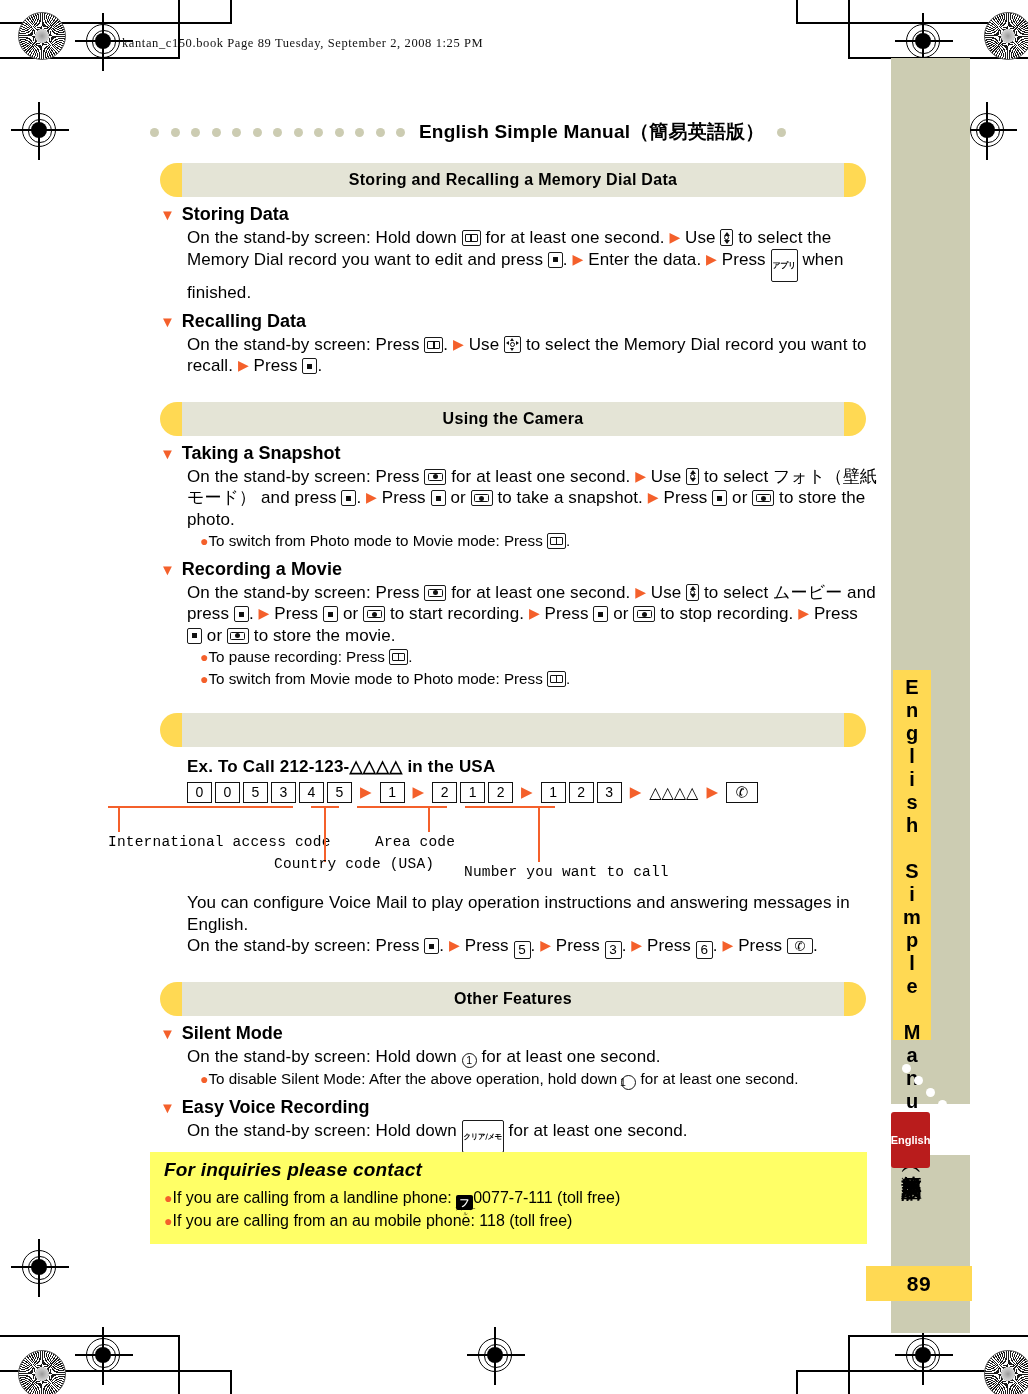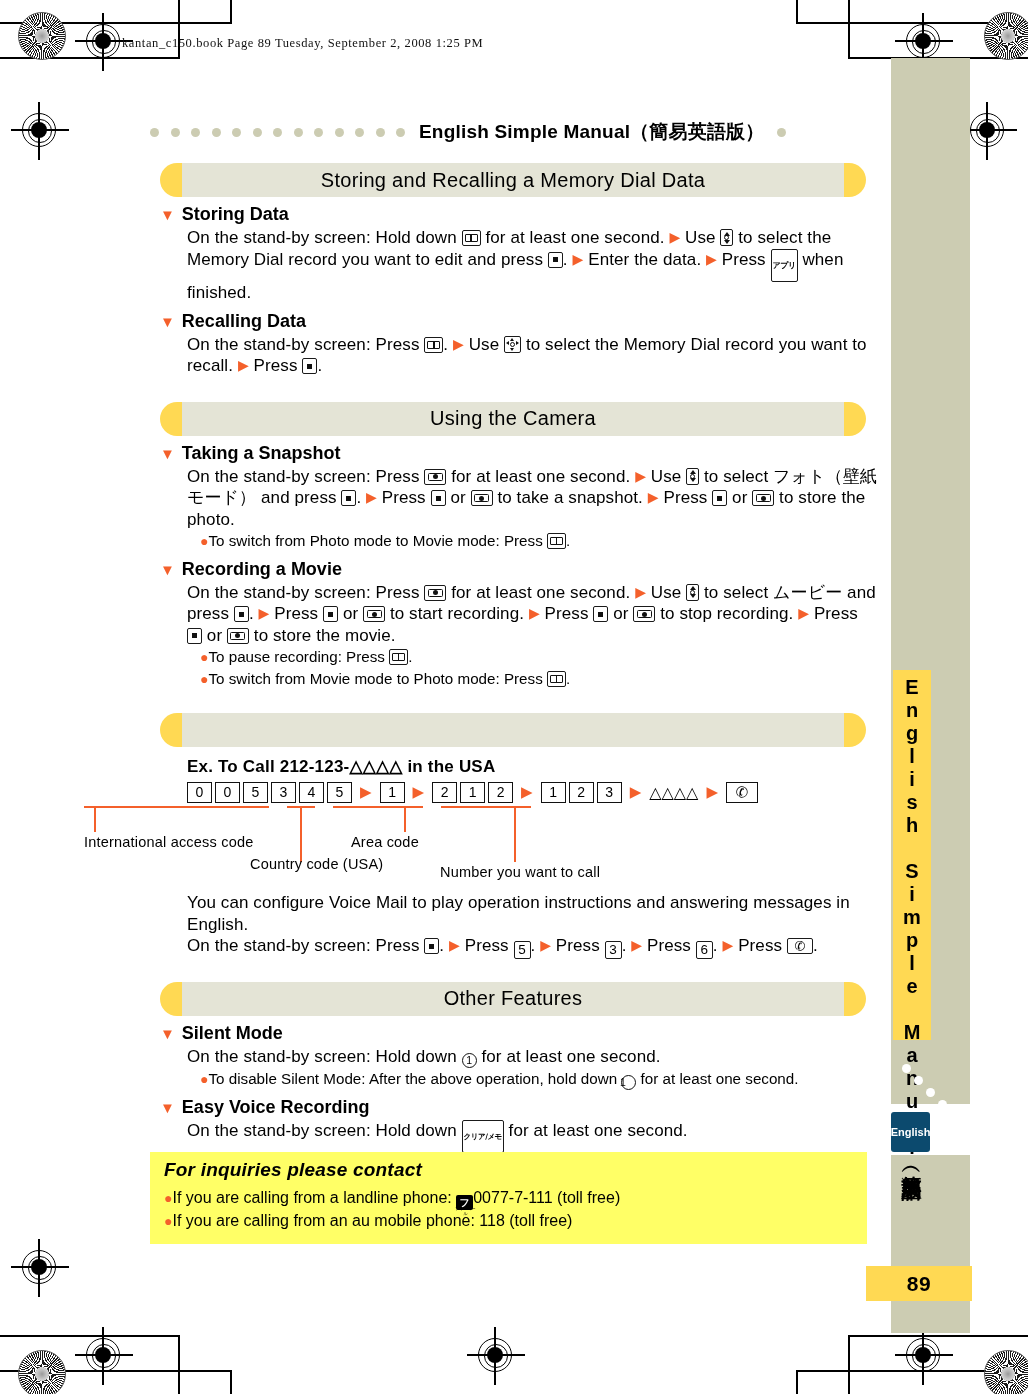--- a/index.html
+++ b/index.html
@@ -79,21 +79,21 @@
   .secbar .bar{
     position:absolute; left:22px; right:22px; top:0; bottom:0;
     background:#e4e4d6;
   }
   .secbar .capL, .secbar .capR{
     position:absolute; top:0; width:22px; height:34px; background:#ffd953;
   }
   .secbar .capL{ left:0;  border-radius:22px 0 0 22px; }
   .secbar .capR{ right:0; border-radius:0 22px 22px 0; }
   .secbar .label{
-    position:relative; z-index:2; font-weight:normal; font-size:20px;
+    position:relative; z-index:2; font-weight:bold; font-size:16px;
     letter-spacing:.3px;
   }
 
   
   .content{ position:absolute; left:0; top:0; width:1028px; }
   .block{ margin:0 0 0 0; padding:0; }
 
   .subhead{
     display:flex; align-items:flex-start; gap:7px;
     font-weight:bold; font-size:18px; margin:7px 0 1px 160px;
@@ -214,21 +214,21 @@
   .dtriangles{ font-size:16px; letter-spacing:0px; }
   .dcall{
     width:32px;height:21px;border:1.3px solid #111;position:relative;background:#fff;
   }
   .dcall::after{
     content:"\2706"; position:absolute; left:0; right:0; top:50%;
     transform:translateY(-50%) rotate(-8deg); font-size:15px; line-height:1;
     text-align:center;
   }
 
-  .leaderwrap{ position:relative; margin-left:84px; width:690px; height:78px; }
+  .leaderwrap{ position:relative; margin-left:108px; width:690px; height:78px;font-family:Liberation Mono, monospace; }
   .ul{ position:absolute; height:1.6px; background:#f4602b; top:0; }
   .vl{ position:absolute; width:1.6px; background:#f4602b; }
   .lbl{ position:absolute; font-size:14.5px; white-space:nowrap; letter-spacing:.2px; }
 
   
   .inqbox{
     position:absolute; left:150px; top:1152px; width:717px; height:92px;
     background:#ffff66; padding:7px 0 0 14px;
   }
   .inqtitle{
@@ -264,22 +264,22 @@
     font-weight:bold; font-size:20px; letter-spacing:1px;
     padding:6px 0 0 0; text-align:left; line-height:38px;
     white-space:nowrap;
   }
   .sidedots{ position:absolute; left:900px; top:1064px; }
   .sidedots span{
     position:absolute; width:9px; height:9px; border-radius:50%; background:#fff;
     display:block;
   }
   .englishtag{
-    position:absolute; left:891px; top:1112px; width:39px; height:40px;
-    background:#0c4a6e; color:#fff; border-radius:3px;
+    position:absolute; left:891px; top:1112px; width:39px; height:56px;
+    background:#b91c1c; color:#fff; border-radius:3px;
     font-size:11px; font-weight:bold; display:flex;
     align-items:center; justify-content:center;
   }
   .pagenum{
     position:absolute; left:866px; top:1266px; width:106px; height:35px;
     background:#ffd953; font-size:21px; font-weight:bold;
     display:flex; align-items:center; justify-content:center;
     letter-spacing:.5px;
   }
   .sidegray2{

